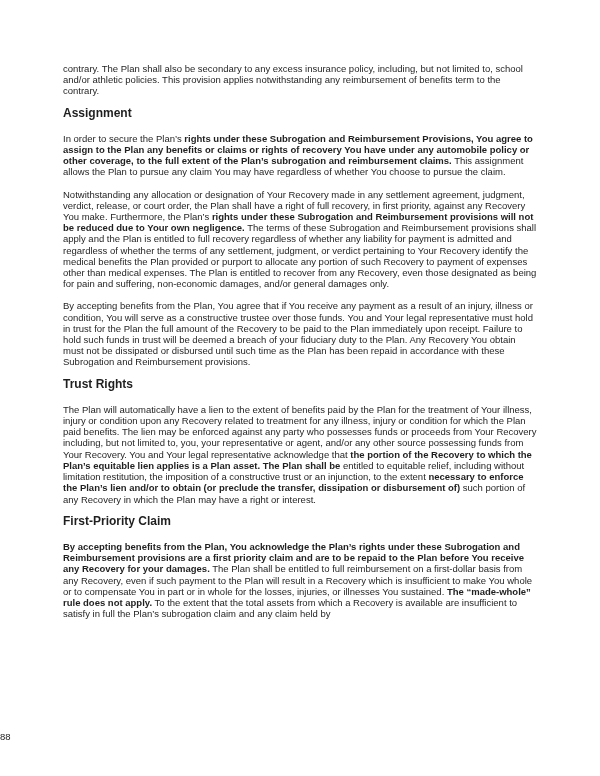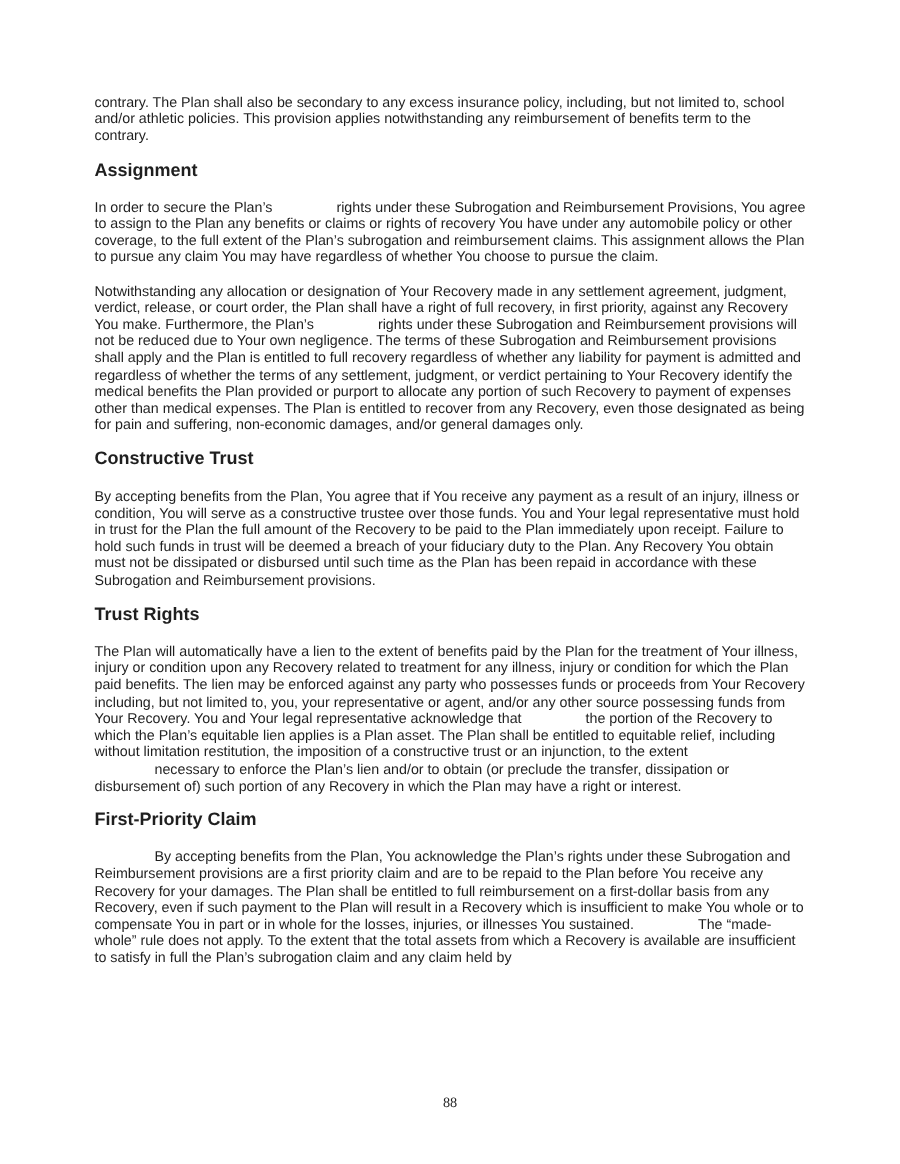--- a/index.html
+++ b/index.html
@@ -32,43 +32,41 @@
   .para {
     margin: 0 0 11px 0;
   }
   .heading {
     font-size: 12px;
     line-height: 11.2px;
     font-weight: bold;
     margin: 10px 0 14px 0;
   }
   .run { font-weight: normal; }
-  .run.bold { font-weight: normal; margin-left: 40px; }
+  .run.bold { font-weight: bold; }
   .footer {
     position: absolute;
     bottom: 34px;
     left: 0;
     width: 100%;
-    text-align: center;
+    text-align: left;
     font-size: 9.5px;
     line-height: 11px;
     color: #1f1f1f;
-    font-family: Liberation Serif, serif;
   }
 </style>
 </head>
 <body>
 
 <div class="page">
   <div class="content">
       <p class="para"><span class="run">contrary. The Plan shall also be secondary to any excess insurance policy, including, but not limited to, school and/or athletic policies. This provision applies notwithstanding any reimbursement of benefits term to the contrary.</span></p>
       <h2 class="heading">Assignment</h2>
       <p class="para"><span class="run">In order to secure the Plan’s </span><span class="run bold">rights under these Subrogation and Reimbursement Provisions, You agree to assign to the Plan any benefits or claims or rights of recovery You have under any automobile policy or other coverage, to the full extent of the Plan’s subrogation and reimbursement claims.</span><span class="run"> This assignment allows the Plan to pursue any claim You may have regardless of whether You choose to pursue the claim.</span></p>
       <p class="para"><span class="run">Notwithstanding any allocation or designation of Your Recovery made in any settlement agreement, judgment, verdict, release, or court order, the Plan shall have a right of full recovery, in first priority, against any Recovery You make. Furthermore, the Plan’s </span><span class="run bold">rights under these Subrogation and Reimbursement provisions will not be reduced due to Your own negligence.</span><span class="run"> The terms of these Subrogation and Reimbursement provisions shall apply and the Plan is entitled to full recovery regardless of whether any liability for payment is admitted and regardless of whether the terms of any settlement, judgment, or verdict pertaining to Your Recovery identify the medical benefits the Plan provided or purport to allocate any portion of such Recovery to payment of expenses other than medical expenses. The Plan is entitled to recover from any Recovery, even those designated as being for pain and suffering, non-economic damages, and/or general damages only.</span></p>
-      <h2 class="heading">Constructive Trust</h2>
       <p class="para"><span class="run">By accepting benefits from the Plan, You agree that if You receive any payment as a result of an injury, illness or condition, You will serve as a constructive trustee over those funds. You and Your legal representative must hold in trust for the Plan the full amount of the Recovery to be paid to the Plan immediately upon receipt. Failure to hold such funds in trust will be deemed a breach of your fiduciary duty to the Plan. Any Recovery You obtain must not be dissipated or disbursed until such time as the Plan has been repaid in accordance with these Subrogation and Reimbursement provisions.</span></p>
       <h2 class="heading">Trust Rights</h2>
       <p class="para"><span class="run">The Plan will automatically have a lien to the extent of benefits paid by the Plan for the treatment of Your illness, injury or condition upon any Recovery related to treatment for any illness, injury or condition for which the Plan paid benefits. The lien may be enforced against any party who possesses funds or proceeds from Your Recovery including, but not limited to, you, your representative or agent, and/or any other source possessing funds from Your Recovery. You and Your legal representative acknowledge that </span><span class="run bold">the portion of the Recovery to which the Plan’s equitable lien applies is a Plan asset. The Plan shall be</span><span class="run"> entitled to equitable relief, including without limitation restitution, the imposition of a constructive trust or an injunction, to the extent </span><span class="run bold">necessary to enforce the Plan’s lien and/or to obtain (or preclude the transfer, dissipation or disbursement of)</span><span class="run"> such portion of any Recovery in which the Plan may have a right or interest.</span></p>
       <h2 class="heading">First-Priority Claim</h2>
       <p class="para"><span class="run bold">By accepting benefits from the Plan, You acknowledge the Plan’s rights under these Subrogation and Reimbursement provisions are a first priority claim and are to be repaid to the Plan before You receive any Recovery for your damages.</span><span class="run"> The Plan shall be entitled to full reimbursement on a first-dollar basis from any Recovery, even if such payment to the Plan will result in a Recovery which is insufficient to make You whole or to compensate You in part or in whole for the losses, injuries, or illnesses You sustained. </span><span class="run bold">The “made-whole” rule does not apply.</span><span class="run"> To the extent that the total assets from which a Recovery is available are insufficient to satisfy in full the Plan’s subrogation claim and any claim held by</span></p>
     </div>
   <div class="footer">88</div>
 </div>
 
 </body></html>

